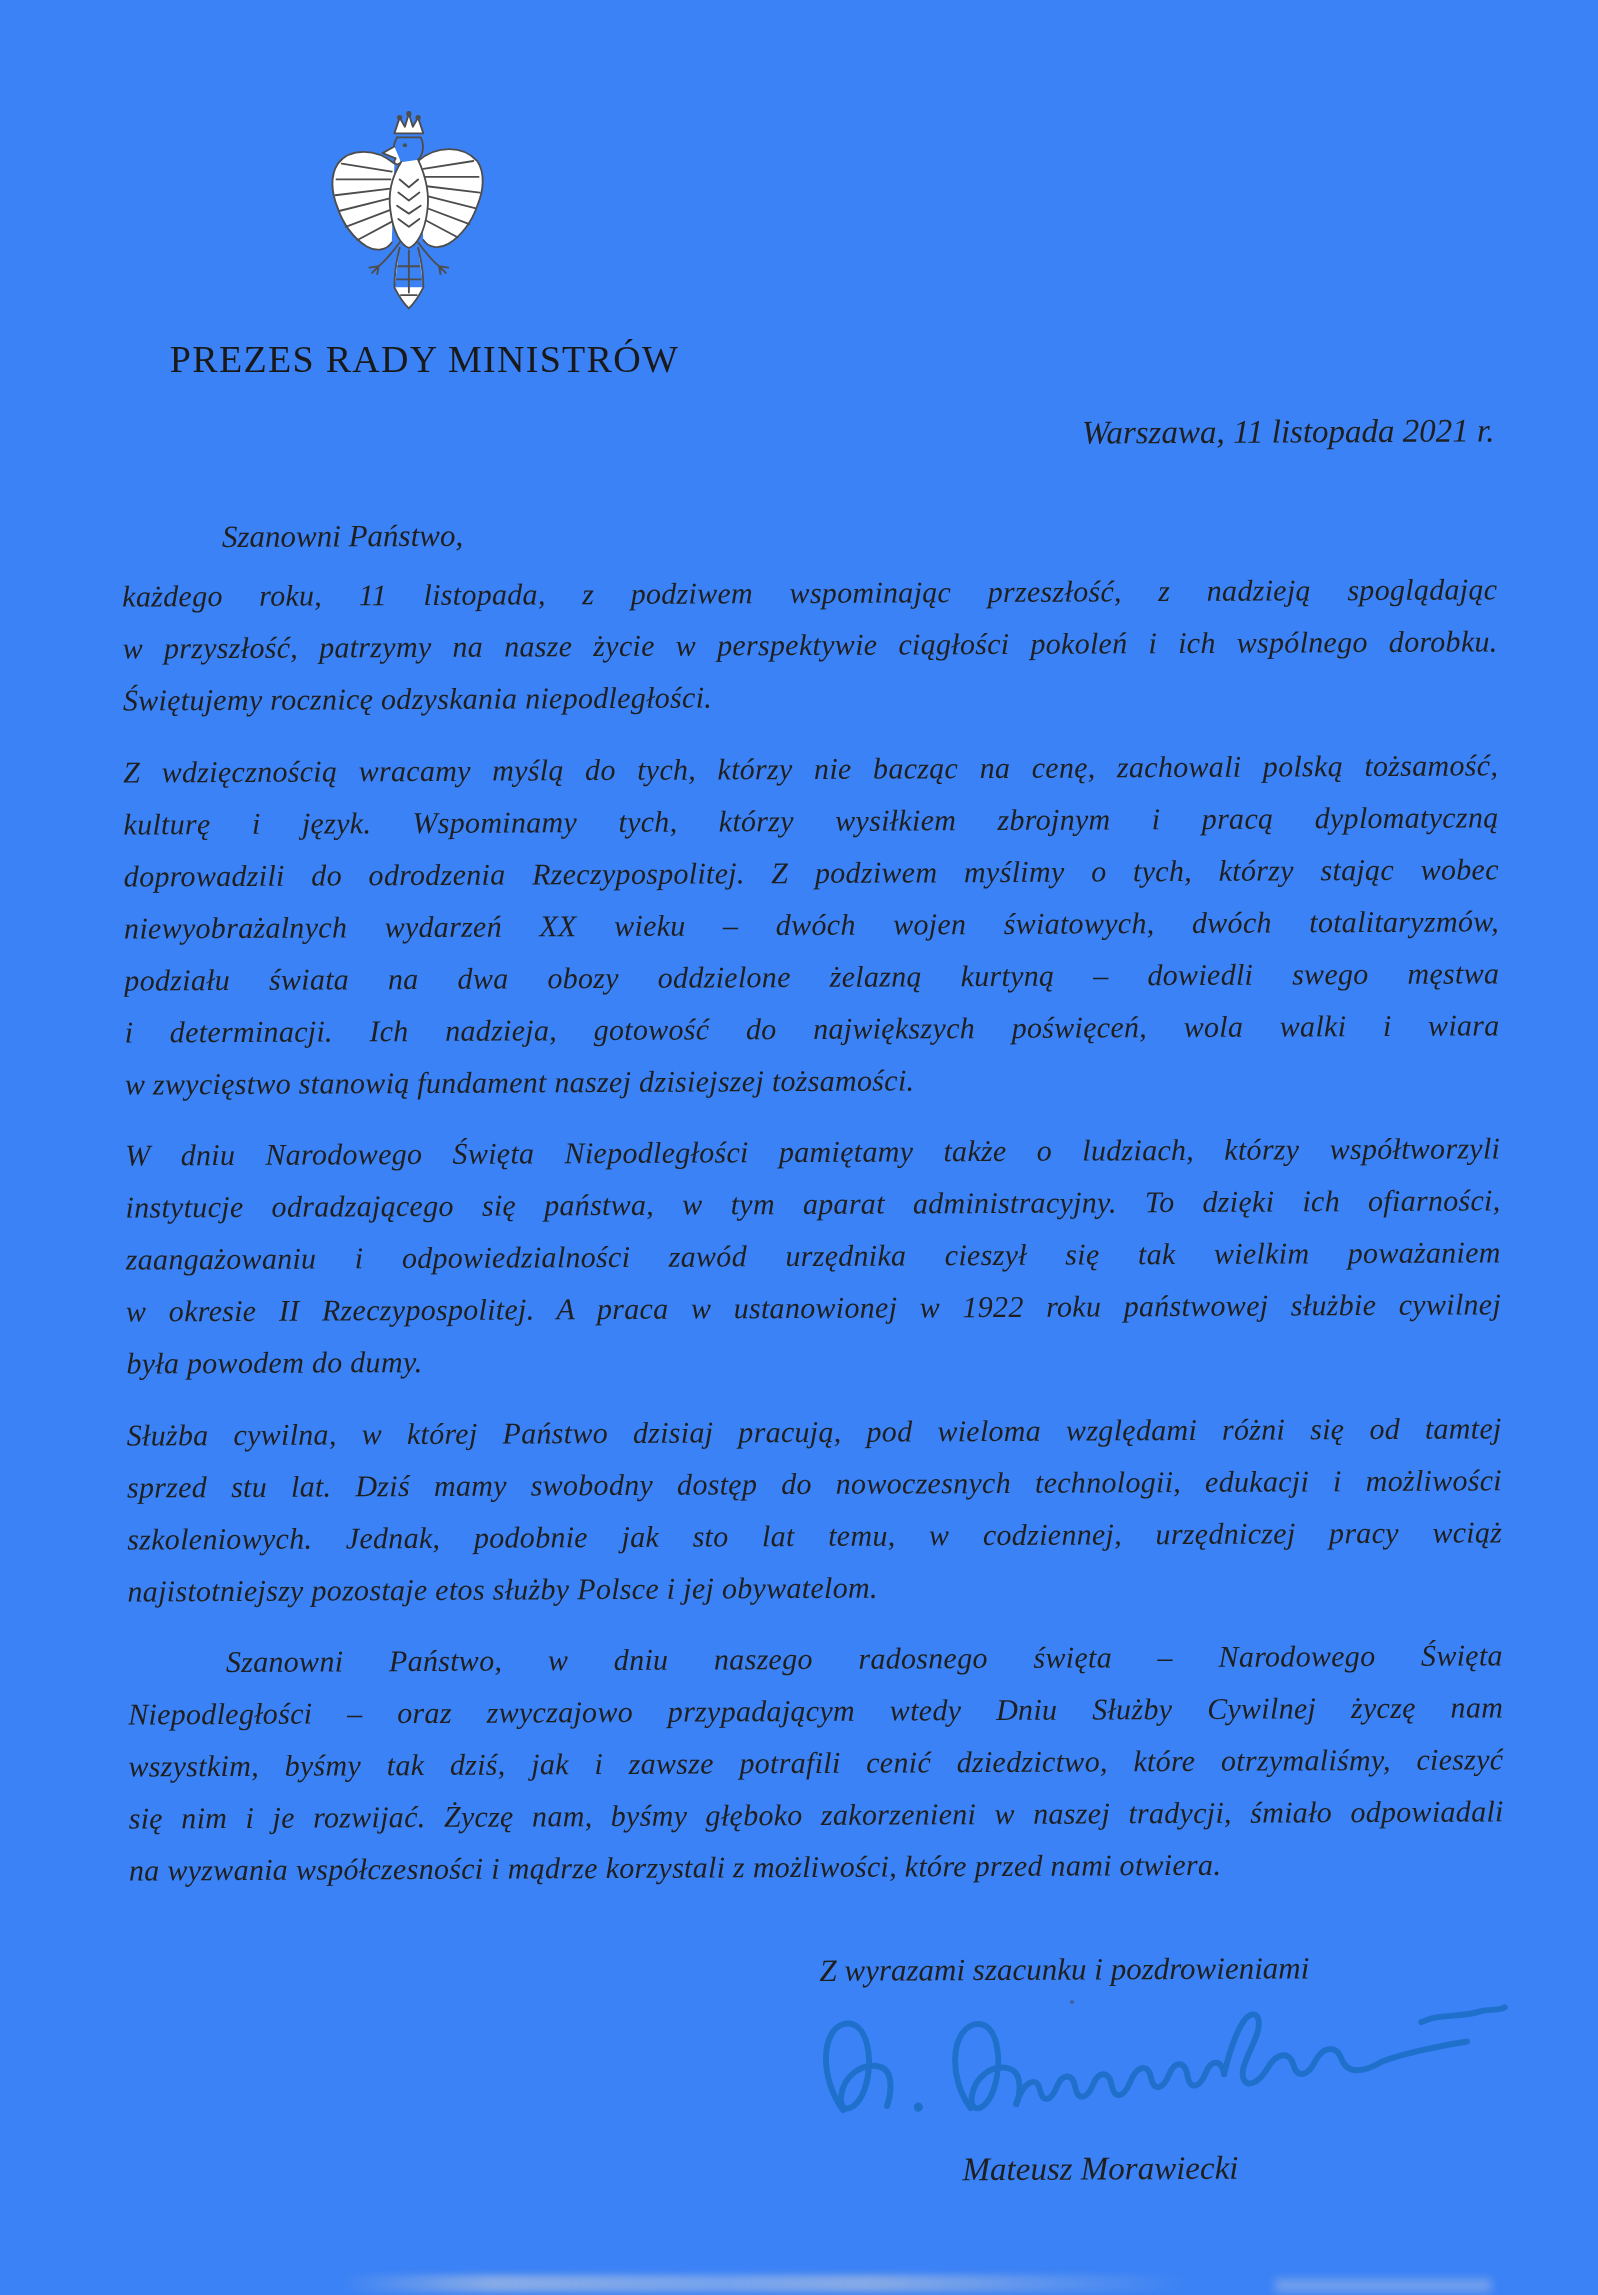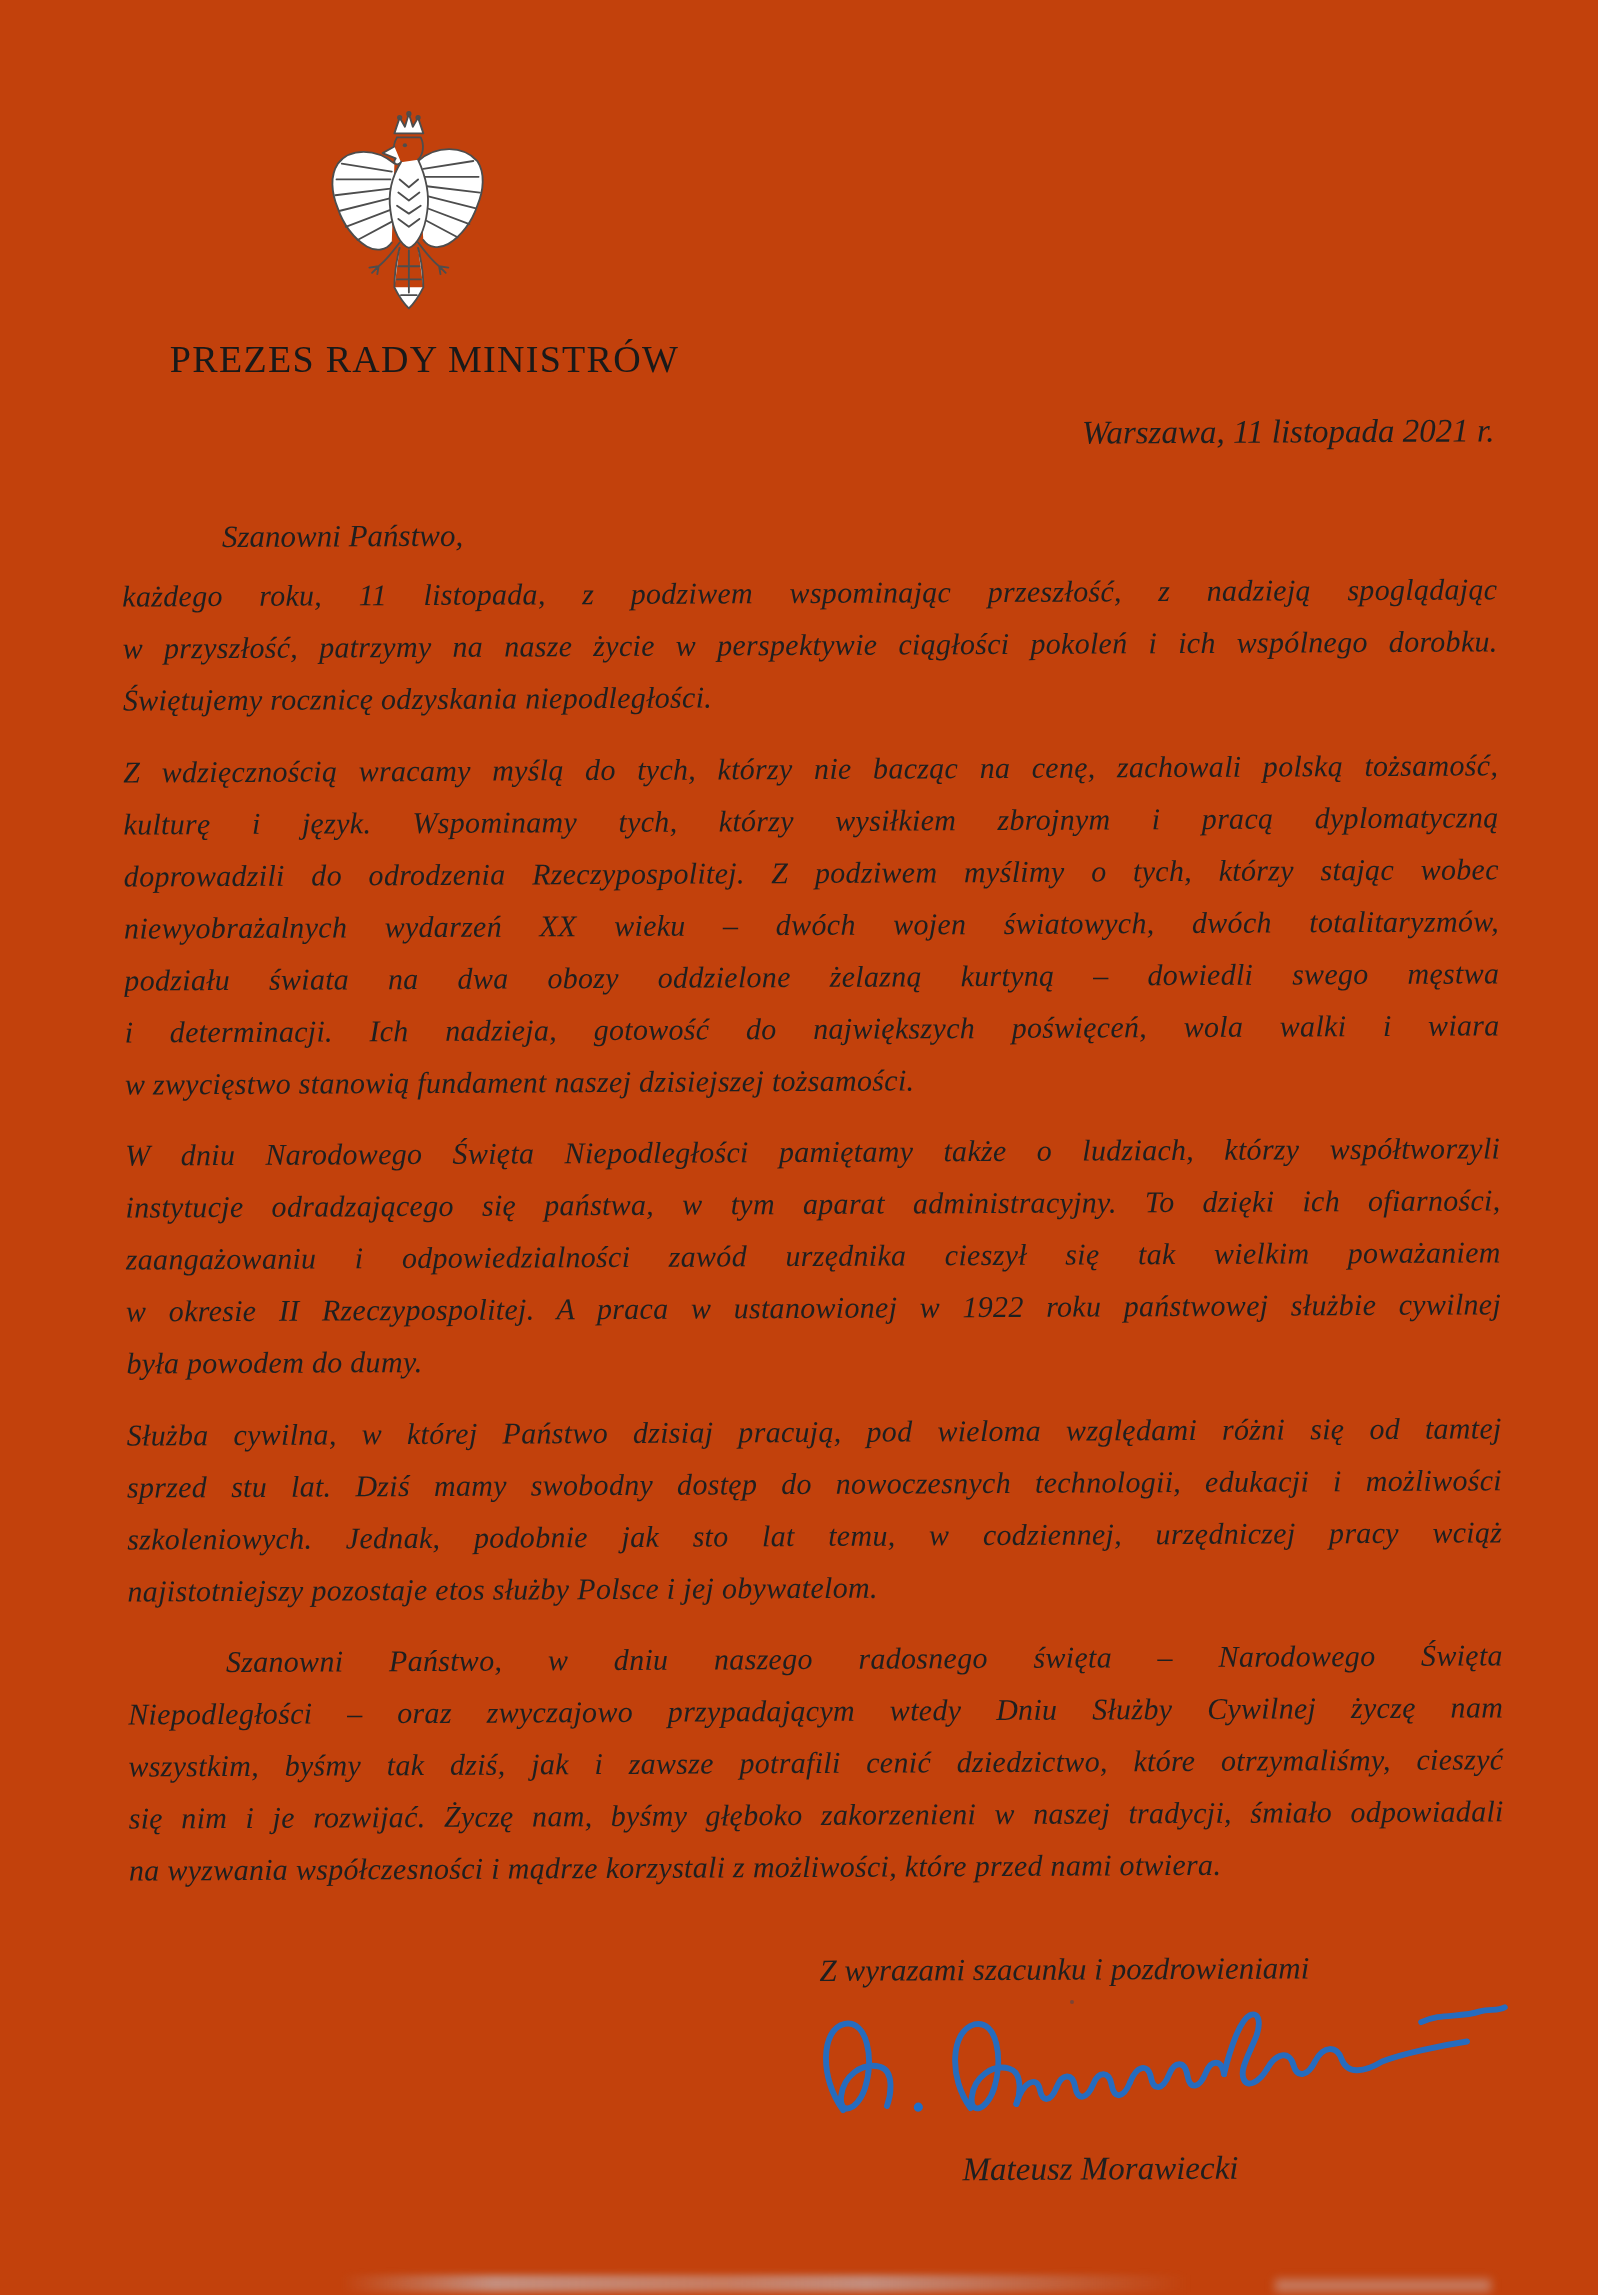--- a/index.html
+++ b/index.html
@@ -1,20 +1,20 @@
 <!DOCTYPE html>
 <html lang="pl" style="font-size:10.5px"><head>
 <meta charset="utf-8">
 <style>
   html,body{margin:0;padding:0;background:#9a9a9a;}
   .page{
     position:relative;
     width:1599px;height:2295px;
     margin:0 auto;
-    background:#c2410c;
+    background:#3b82f6;
     overflow:hidden;
     font-family:"Liberation Serif", serif;
     color:#1f1f1f;
   }
   
   .emblem{
     position:absolute;left:326px;top:103px;width:171px;height:216px;
   }
   .office-title{
     position:absolute;left:150px;top:336px;width:549px;

